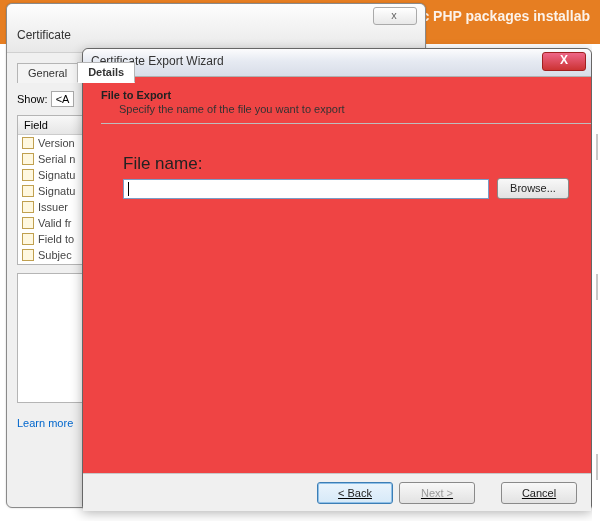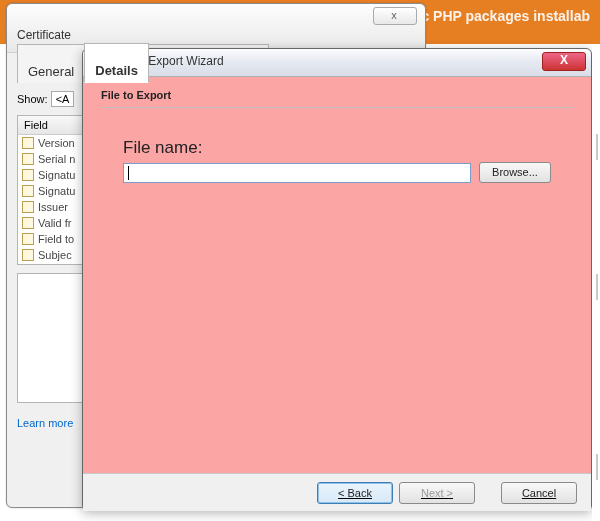--- a/index.html
+++ b/index.html
@@ -62,26 +62,26 @@
   }
   .cert-body { padding: 8px 10px; }
   .tabs {
     display: flex;
     align-items: flex-end;
     height: 22px;
     border-bottom: 1px solid #b5b5b5;
     margin-bottom: 6px;
   }
   .tab {
-    padding: 19px 10px 4px;
+    padding: 3px 10px 4px;
     border: 1px solid #b5b5b5;
     border-bottom: none;
     background: #f4f4f4;
     margin-right: -1px;
-    font-size: 13px;
+    font-size: 11px;
     color: #333;
     position: relative;
     top: 1px;
   }
   .tab.active {
     background: #fff;
     border-bottom: 1px solid #fff;
     top: 1px;
     z-index: 1;
     font-weight: bold;
@@ -161,23 +161,23 @@
     background: linear-gradient(#e68,#c33);
     border: 1px solid #a02020;
     border-radius: 3px;
     color: #fff;
     text-align: center;
     line-height: 15px;
     font-size: 12px;
     font-weight: bold;
   }
   .wiz-content {
-    background: #fca5a5;
+    background: #ef4444;
     height: 396px;
-    padding: 12px 18px 0 18px;
+    padding: 12px 0 0 18px;
   }
   .wiz-head-title {
     font-weight: bold;
     font-size: 11px;
     margin-bottom: 2px;
     color: #222;
   }
   .wiz-head-sub {
     font-size: 11px;
     color: #333;
@@ -327,20 +327,21 @@
 
 <div class="wizard">
   <div class="wiz-titlebar">
     <span>Certificate Export Wizard</span>
     <div class="wiz-close">
       <span>X</span>
     </div>
   </div>
   <div class="wiz-content">
     <div class="wiz-head-title">File to Export</div>
+    <div class="wiz-head-sub">Specify the name of the file you want to export</div>
     <hr class="wiz-hr">
     <div class="wiz-form">
       <div class="wiz-label">File name:</div>
       <div class="wiz-filerow">
         <div class="wiz-input">
           <span class="caret"></span>
         </div>
         <div class="wiz-browse">Browse...</div>
       </div>
     </div>

